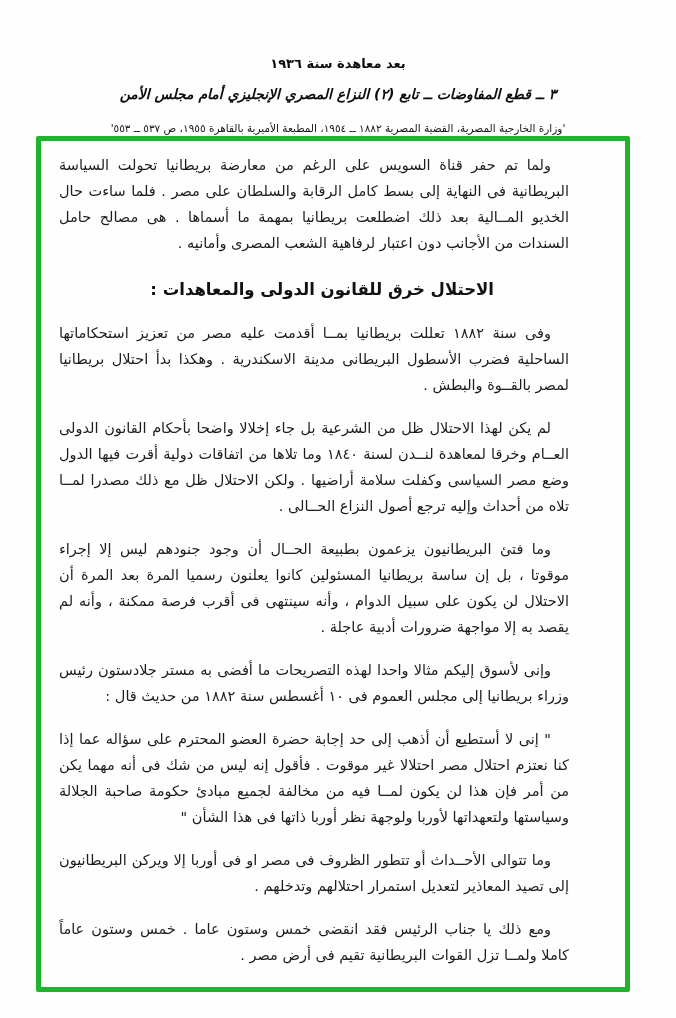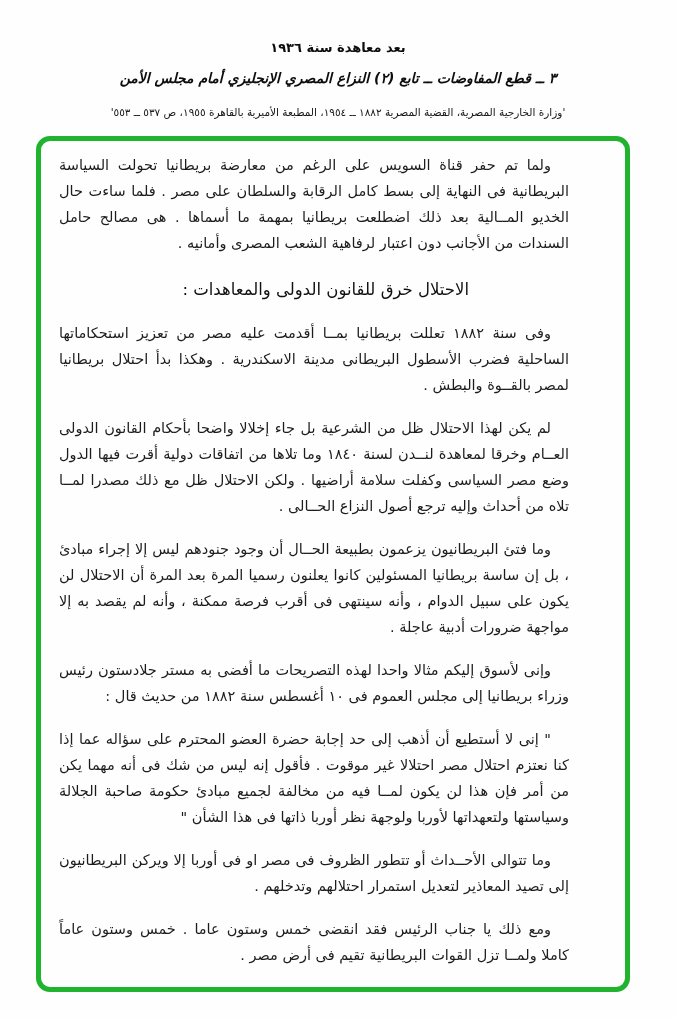--- a/index.html
+++ b/index.html
@@ -16,81 +16,82 @@
     direction: rtl;
     text-align: center;
     padding-top: 40px;
     color: #0d0d0d;
   }
   .header .h-line1 {
     font-size: 13px;
     font-weight: bold;
     margin-bottom: 15px;
     letter-spacing: 0.3px;
+    margin-top: 16px;
   }
   .header .h-line2 {
     font-size: 14px;
     font-weight: bold;
     margin-bottom: 20px;
     font-style: italic;
   }
   .header .h-line3 {
     font-size: 10.5px;
     font-weight: normal;
     color: #151515;
   }
   .green-box {
     position: absolute;
     left: 36px;
     top: 136px;
     width: 594px;
     height: 856px;
     box-sizing: border-box;
     border: 5px solid #1fb32e;
-    border-radius: 14px;
+    border-radius: 2px;
     padding: 11px 56px 10px 18px;
     direction: rtl;
     overflow: hidden;
     background: transparent;
   }
   .green-box p.body-par {
     margin: 17px 0 0 0;
     font-size: 14.5px;
     line-height: 26px;
     text-align: justify;
     text-indent: 18px;
     color: #1c1c1c;
   }
   .green-box p.body-par:first-child { margin-top: 0; }
   .green-box .section-heading {
     font-size: 16.5px;
-    font-weight: normal;
+    font-weight: bold;
     color: #111;
     text-align: right;
-    margin: 21px 100px 2px 0;
+    margin: 21px 75px 2px 0;
     line-height: 26px;
   }
 </style>
 </head>
 <body>
 
 <div class="page">
 
   <div class="header">
     <div class="h-line1">بعد معاهدة سنة ١٩٣٦</div>
     <div class="h-line2">٣ ــ قطع المفاوضات ــ تابع (٢) النزاع المصري الإنجليزي أمام مجلس الأمن</div>
     <div class="h-line3">'وزارة الخارجية المصرية، القضية المصرية ١٨٨٢ ــ ١٩٥٤، المطبعة الأميرية بالقاهرة ١٩٥٥، ص ٥٣٧ ــ ٥٥٣'</div>
   </div>
 
   <div class="green-box" id="highlight-box" style="border-color: rgb(31, 179, 46);">
 
   <p class="body-par">ولما تم حفر قناة السويس على الرغم من معارضة بريطانيا تحولت السياسة البريطانية فى النهاية إلى بسط كامل الرقابة والسلطان على مصر . فلما ساءت حال الخديو المــالية بعد ذلك اضطلعت بريطانيا بمهمة ما أسماها . هى مصالح حامل السندات من الأجانب دون اعتبار لرفاهية الشعب المصرى وأمانيه .</p>
       <div class="section-heading">الاحتلال خرق للقانون الدولى والمعاهدات :</div>
       <p class="body-par">وفى سنة ١٨٨٢ تعللت بريطانيا بمــا أقدمت عليه مصر من تعزيز استحكاماتها الساحلية فضرب الأسطول البريطانى مدينة الاسكندرية . وهكذا بدأ احتلال بريطانيا لمصر بالقــوة والبطش .</p>
       <p class="body-par">لم يكن لهذا الاحتلال ظل من الشرعية بل جاء إخلالا واضحا بأحكام القانون الدولى العــام وخرقا لمعاهدة لنــدن لسنة ١٨٤٠ وما تلاها من اتفاقات دولية أقرت فيها الدول وضع مصر السياسى وكفلت سلامة أراضيها . ولكن الاحتلال ظل مع ذلك مصدرا لمــا تلاه من أحداث وإليه ترجع أصول النزاع الحــالى .</p>
-      <p class="body-par">وما فتئ البريطانيون يزعمون بطبيعة الحــال أن وجود جنودهم ليس إلا إجراء مبادئ ، بل إن ساسة بريطانيا المسئولين كانوا يعلنون رسميا المرة بعد المرة أن الاحتلال لن يكون على سبيل الدوام ، وأنه سينتهى فى أقرب فرصة ممكنة ، وأنه لم يقصد به إلا مواجهة ضرورات أدبية عاجلة .</p>
+      <p class="body-par">وما فتئ البريطانيون يزعمون بطبيعة الحــال أن وجود جنودهم ليس إلا إجراء موقوتا ، بل إن ساسة بريطانيا المسئولين كانوا يعلنون رسميا المرة بعد المرة أن الاحتلال لن يكون على سبيل الدوام ، وأنه سينتهى فى أقرب فرصة ممكنة ، وأنه لم يقصد به إلا مواجهة ضرورات أدبية عاجلة .</p>
       <p class="body-par">وإنى لأسوق إليكم مثالا واحدا لهذه التصريحات ما أفضى به مستر جلادستون رئيس وزراء بريطانيا إلى مجلس العموم فى ١٠ أغسطس سنة ١٨٨٢ من حديث قال :</p>
       <p class="body-par">" إنى لا أستطيع أن أذهب إلى حد إجابة حضرة العضو المحترم على سؤاله عما إذا كنا نعتزم احتلال مصر احتلالا غير موقوت . فأقول إنه ليس من شك فى أنه مهما يكن من أمر فإن هذا لن يكون لمــا فيه من مخالفة لجميع مبادئ حكومة صاحبة الجلالة وسياستها ولتعهداتها لأوربا ولوجهة نظر أوربا ذاتها فى هذا الشأن "</p>
       <p class="body-par">وما تتوالى الأحــداث أو تتطور الظروف فى مصر او فى أوربا إلا ويركن البريطانيون إلى تصيد المعاذير لتعديل استمرار احتلالهم وتدخلهم .</p>
       <p class="body-par">ومع ذلك يا جناب الرئيس فقد انقضى خمس وستون عاما . خمس وستون عاماً كاملا ولمــا تزل القوات البريطانية تقيم فى أرض مصر .</p>
     </div>
 
 </div>
 
 </body></html>

